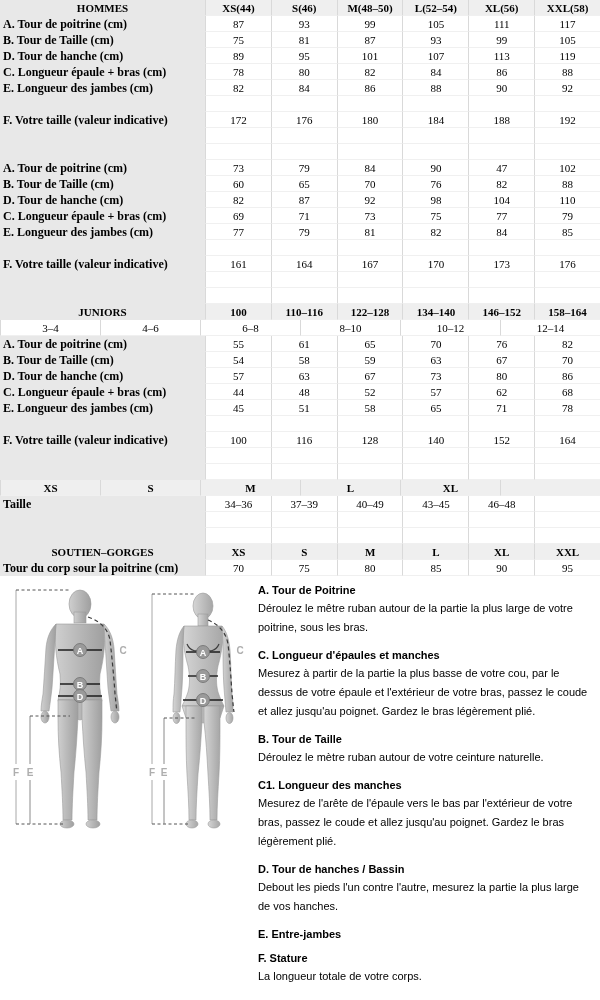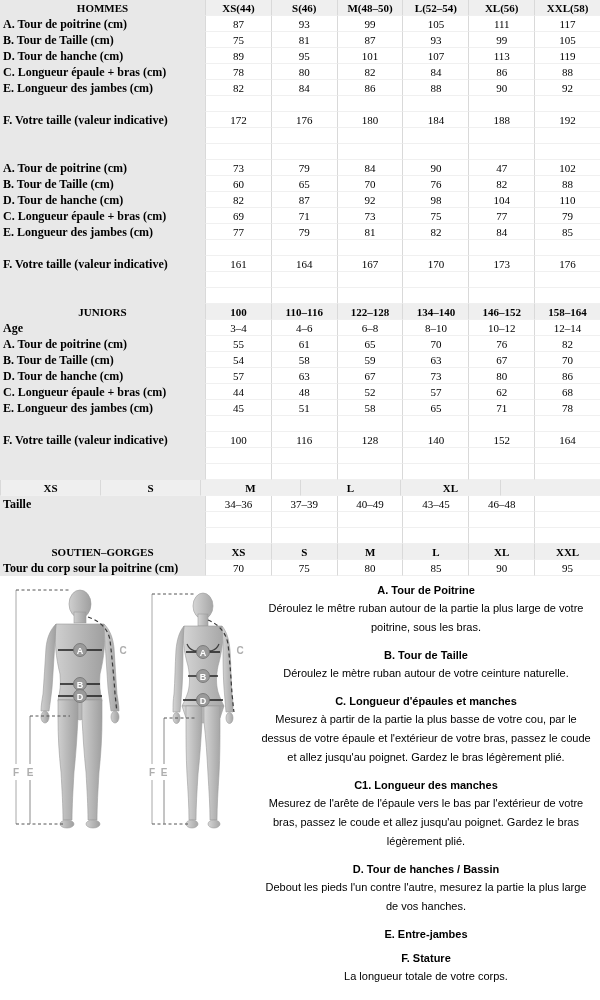--- a/index.html
+++ b/index.html
@@ -18,21 +18,21 @@
   .header .data-cell{background:var(--hdr-bg,#efefef);font-weight:bold;}
 
   
   .lower{display:flex;margin-top:6px;}
   .figures{flex:0 0 252px;width:252px;position:relative;padding-top:2px;}
   .figures svg{display:block;}
   .fig-male{position:absolute;left:8px;top:2px;}
   .fig-female{position:absolute;left:146px;top:2px;}
 
   .guide{flex:1 1 auto;padding:2px 6px 0 6px;}
-  .gsec{margin-bottom:12px;text-align:center;}
+  .gsec{margin-bottom:12px;}
   .gh{font-size:11px;font-weight:bold;margin-bottom:3px;}
   .gt{font-size:11px;line-height:19px;}
 
   
   .mline{stroke:#1c1c1c;stroke-width:1.4;}
   .badge{fill:#9a9a9a;stroke:#6f6f6f;stroke-width:0.8;}
   .badge-letter{fill:#ffffff;font-size:9px;font-weight:bold;font-family:"Liberation Sans",sans-serif;text-anchor:middle;}
   .side-letter{fill:#aeaeae;font-size:10px;font-weight:bold;font-family:"Liberation Sans",sans-serif;text-anchor:middle;}
   .fline{stroke:#a8a8a8;stroke-width:1;}
   .eline{stroke:#8a8a8a;stroke-width:1;}
@@ -226,21 +226,20 @@
         <div class="trow header">
           <div class="cell label-cell">JUNIORS</div>
           <div class="cell data-cell first-data">100</div>
           <div class="cell data-cell">110–116</div>
           <div class="cell data-cell">122–128</div>
           <div class="cell data-cell">134–140</div>
           <div class="cell data-cell">146–152</div>
           <div class="cell data-cell">158–164</div>
         </div>
         <div class="trow">
-          <div class="cell label-cell">Age</div>
           <div class="cell data-cell first-data">3–4</div>
           <div class="cell data-cell">4–6</div>
           <div class="cell data-cell">6–8</div>
           <div class="cell data-cell">8–10</div>
           <div class="cell data-cell">10–12</div>
           <div class="cell data-cell">12–14</div>
         </div>
         <div class="trow">
           <div class="cell label-cell">A. Tour de poitrine (cm)</div>
           <div class="cell data-cell first-data">55</div>
@@ -479,26 +478,26 @@
         <text class="badge-letter" x="57" y="119.5">D</text>
       </svg>
     </div>
 
     <div class="guide">
       <div class="gsec">
         <div class="gh">A. Tour de Poitrine</div>
         <div class="gt">Déroulez le mêtre ruban autour de la partie la plus large de votre poitrine, sous les bras.</div>
       </div>
       <div class="gsec">
+        <div class="gh">C. Longueur d'épaules et manches</div>
+        <div class="gt">Mesurez à partir de la partie la plus basse de votre cou, par le dessus de votre épaule et l'extérieur de votre bras, passez le coude et allez jusqu'au poignet. Gardez le bras légèrement plié.</div>
+      </div>
+      <div class="gsec">
         <div class="gh">B. Tour de Taille</div>
         <div class="gt">Déroulez le mètre ruban autour de votre ceinture naturelle.</div>
-      </div>
-      <div class="gsec">
-        <div class="gh">C. Longueur d'épaules et manches</div>
-        <div class="gt">Mesurez à partir de la partie la plus basse de votre cou, par le dessus de votre épaule et l'extérieur de votre bras, passez le coude et allez jusqu'au poignet. Gardez le bras légèrement plié.</div>
       </div>
       <div class="gsec">
         <div class="gh">C1. Longueur des manches</div>
         <div class="gt">Mesurez de l'arête de l'épaule vers le bas par l'extérieur de votre bras, passez le coude et allez jusqu'au poignet. Gardez le bras légèrement plié.</div>
       </div>
       <div class="gsec">
         <div class="gh">D. Tour de hanches / Bassin</div>
         <div class="gt">Debout les pieds l'un contre l'autre, mesurez la partie la plus large de vos hanches.</div>
       </div>
       <div class="gsec">

